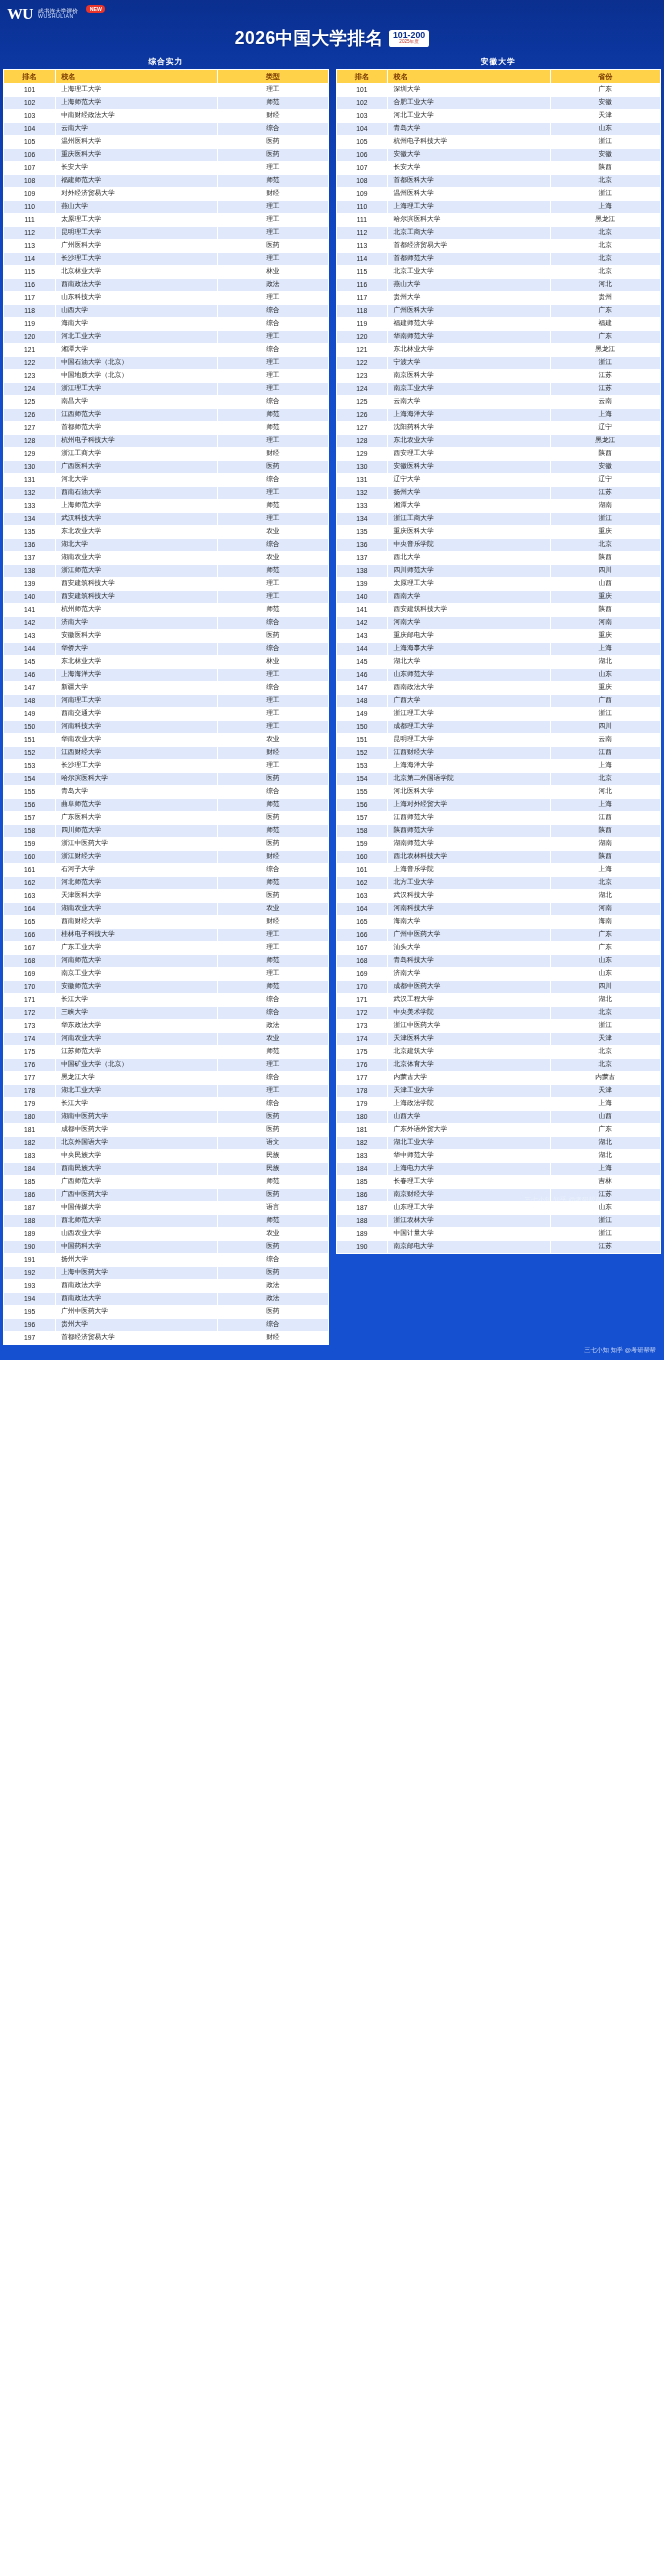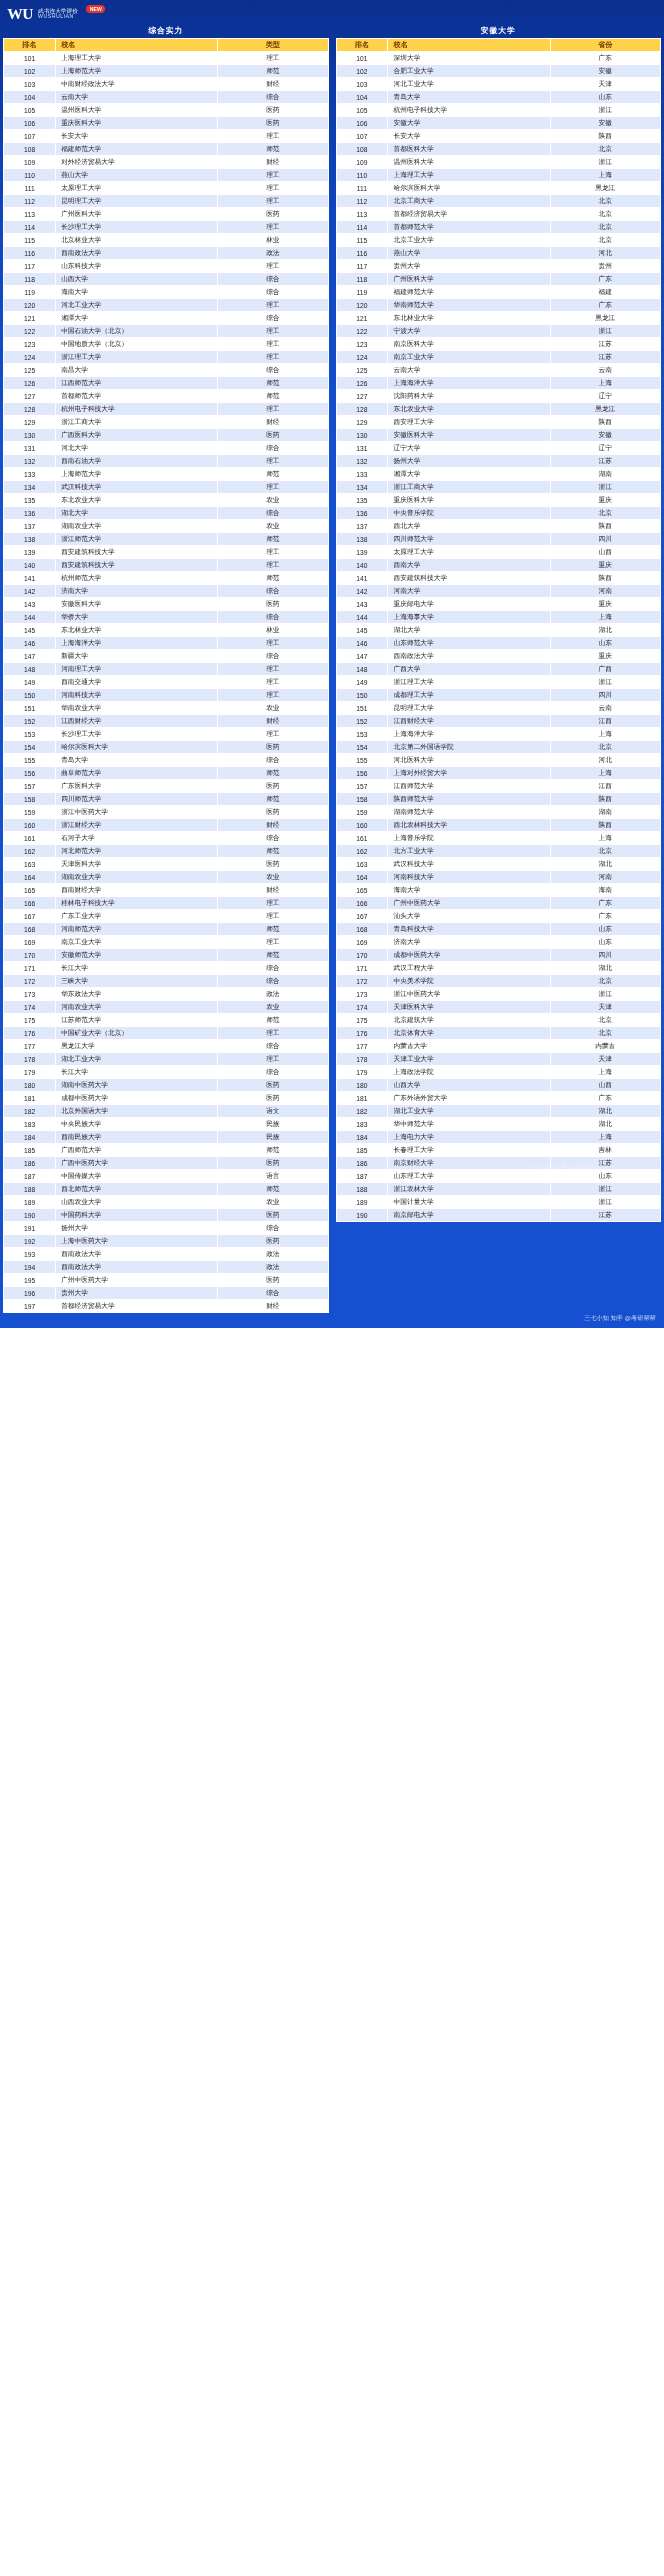--- a/index.html
+++ b/index.html
@@ -136,20 +136,27 @@
 
   <div class="topbar">
     <span class="logo-mark">WU</span>
     <span class="logo-text">
       <span class="cn">武书连大学评价</span>
       <span class="en">WUSHULIAN</span>
     </span>
     <span class="new-badge">NEW</span>
   </div>
 
+  <div class="title-wrap">
+    <span class="main-title">2026中国大学排名</span>
+    <span class="range-badge">
+      <span>101-200</span>
+      <span class="sub">2025年度</span>
+    </span>
+  </div>
 
   <div class="table-area">
 
     <div class="col-block">
       <div class="sect-head">综合实力</div>
       <table>
         <thead>
           <tr>
             <th class="c-rank">排名</th>
             <th class="c-name">校名</th>

